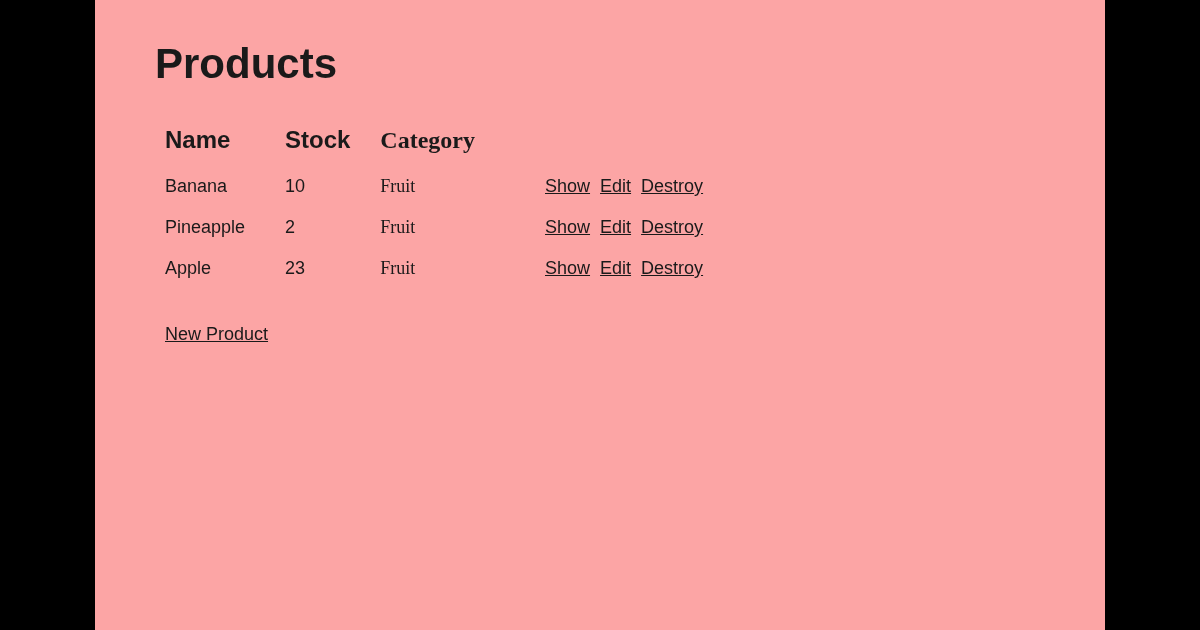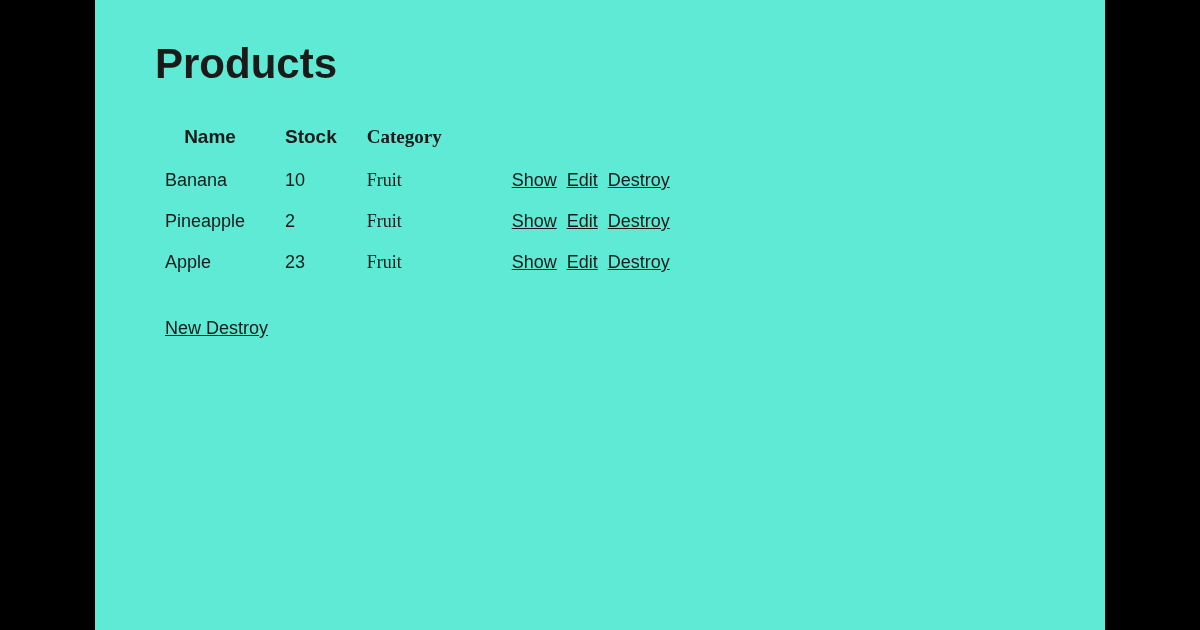--- a/index.html
+++ b/index.html
@@ -11,45 +11,45 @@
     body {
       background-color: #000;
       display: flex;
       justify-content: center;
       align-items: flex-start;
       min-height: 630px;
       font-family: Georgia, 'Times New Roman', serif;
     }
 
     .browser-window {
-      background-color: #5eead4;
+      background-color: #fca5a5;
       width: 1010px;
       min-height: 630px;
       padding: 40px 60px;
     }
 
     .page-title {
       font-size: 42px;
       font-weight: 900;
       color: #1a1a1a;
       margin-bottom: 30px;
       font-family: Arial, Helvetica, sans-serif;
     }
 
     table {
       border-collapse: collapse;
       width: auto;
       margin-left: 10px;
     }
 
     thead th {
-      font-size: 19px;
+      font-size: 24px;
       font-weight: 800;
       color: #1a1a1a;
-      text-align: center;
+      text-align: left;
       padding: 8px 30px 12px 0;
       font-family: Arial, Helvetica, sans-serif;
     }
 
     tbody td {
       font-size: 18px;
       color: #1a1a1a;
       padding: 10px 30px 10px 0;
       font-family: Arial, Helvetica, sans-serif;
       vertical-align: middle;
@@ -118,14 +118,14 @@
         </tr>
         <tr>
           <td class="col-name">Apple</td>
           <td class="col-stock">23</td>
           <td class="col-category">Fruit</td>
           <td class="actions-cell"><a href="#" class="action-link">Show</a><a href="#" class="action-link">Edit</a><a href="#" class="action-link">Destroy</a></td>
         </tr>
       </tbody>
   </table>
 
-  <a class="new-product-link" href="#">New Destroy</a>
+  <a class="new-product-link" href="#">New Product</a>
 </div>
 
 </body></html>

